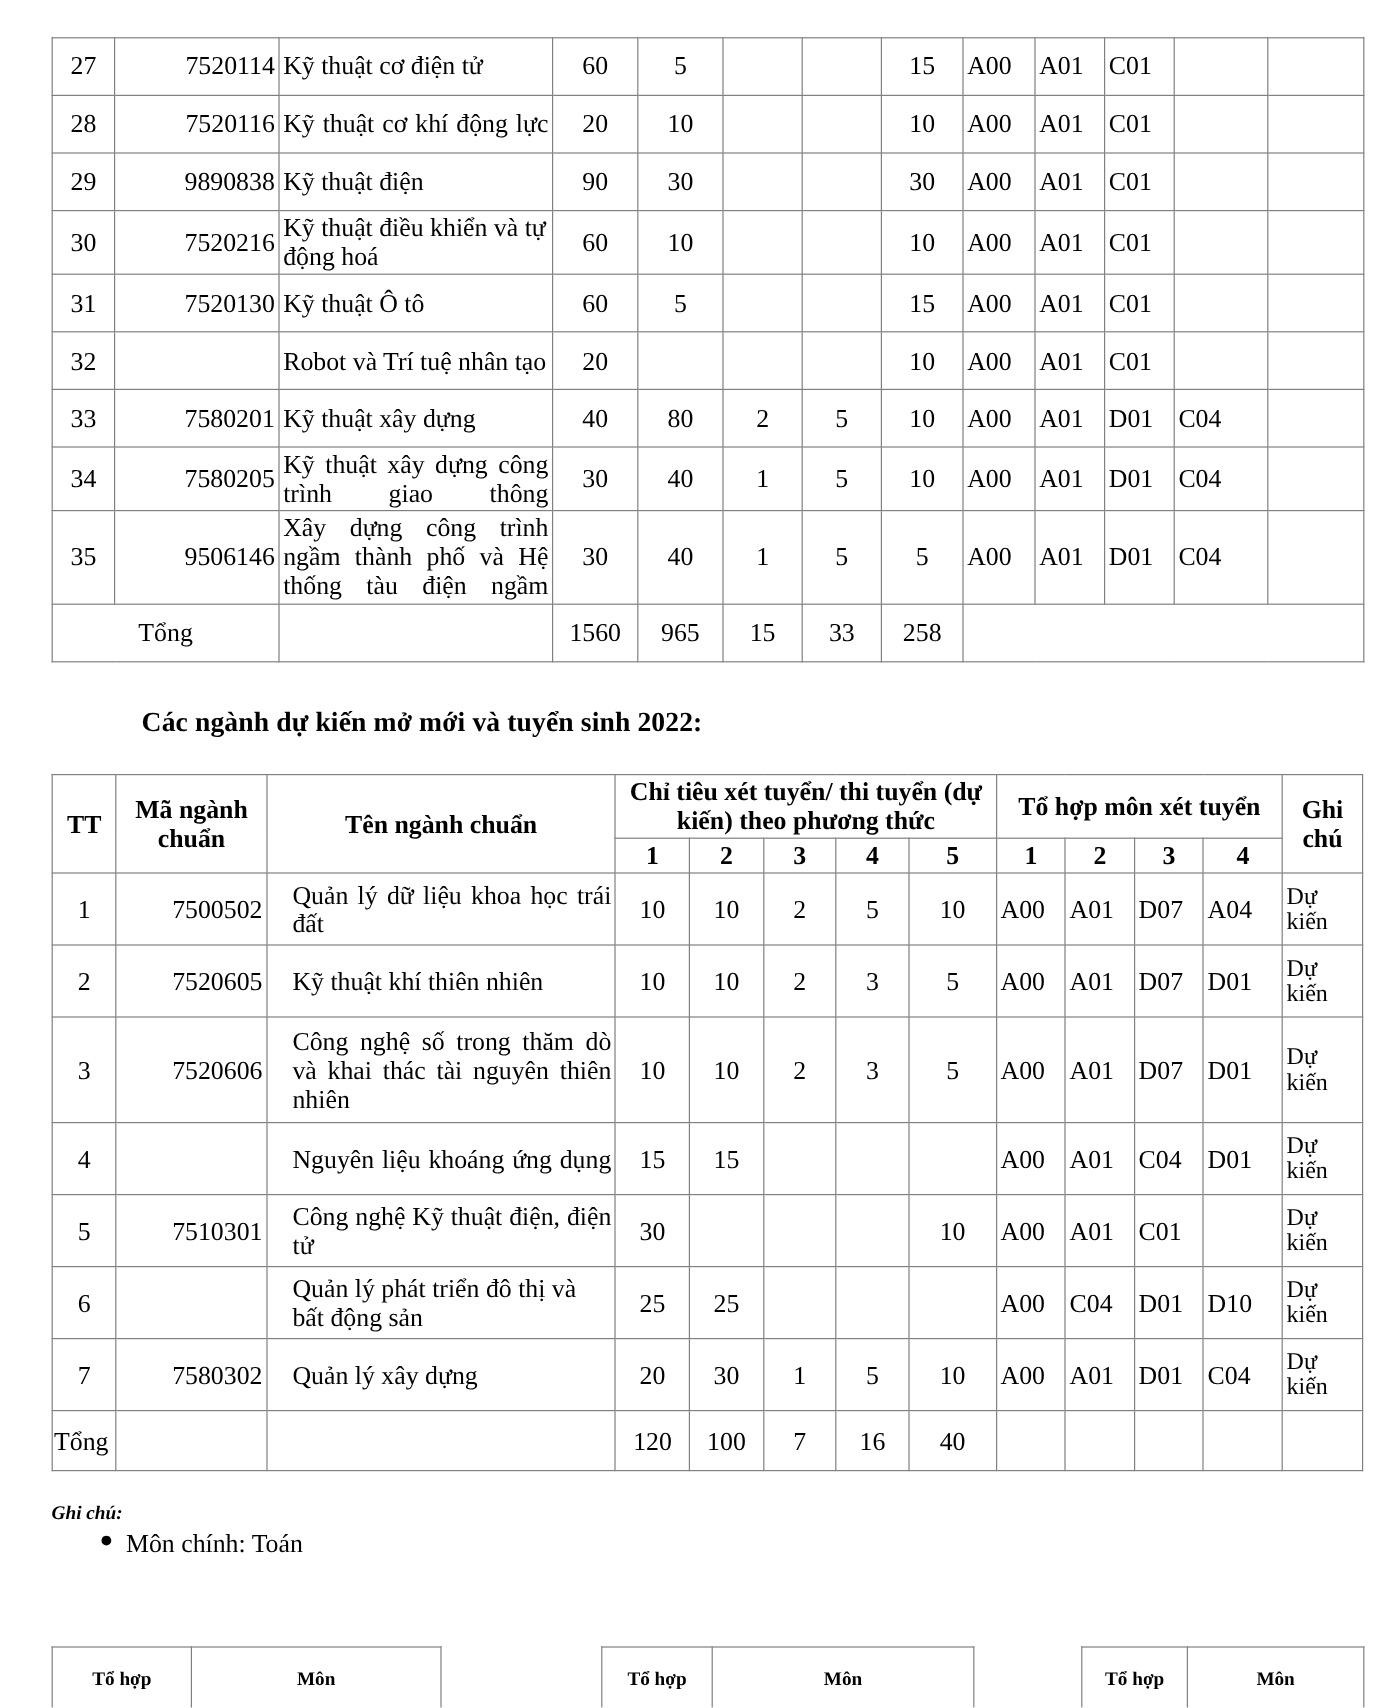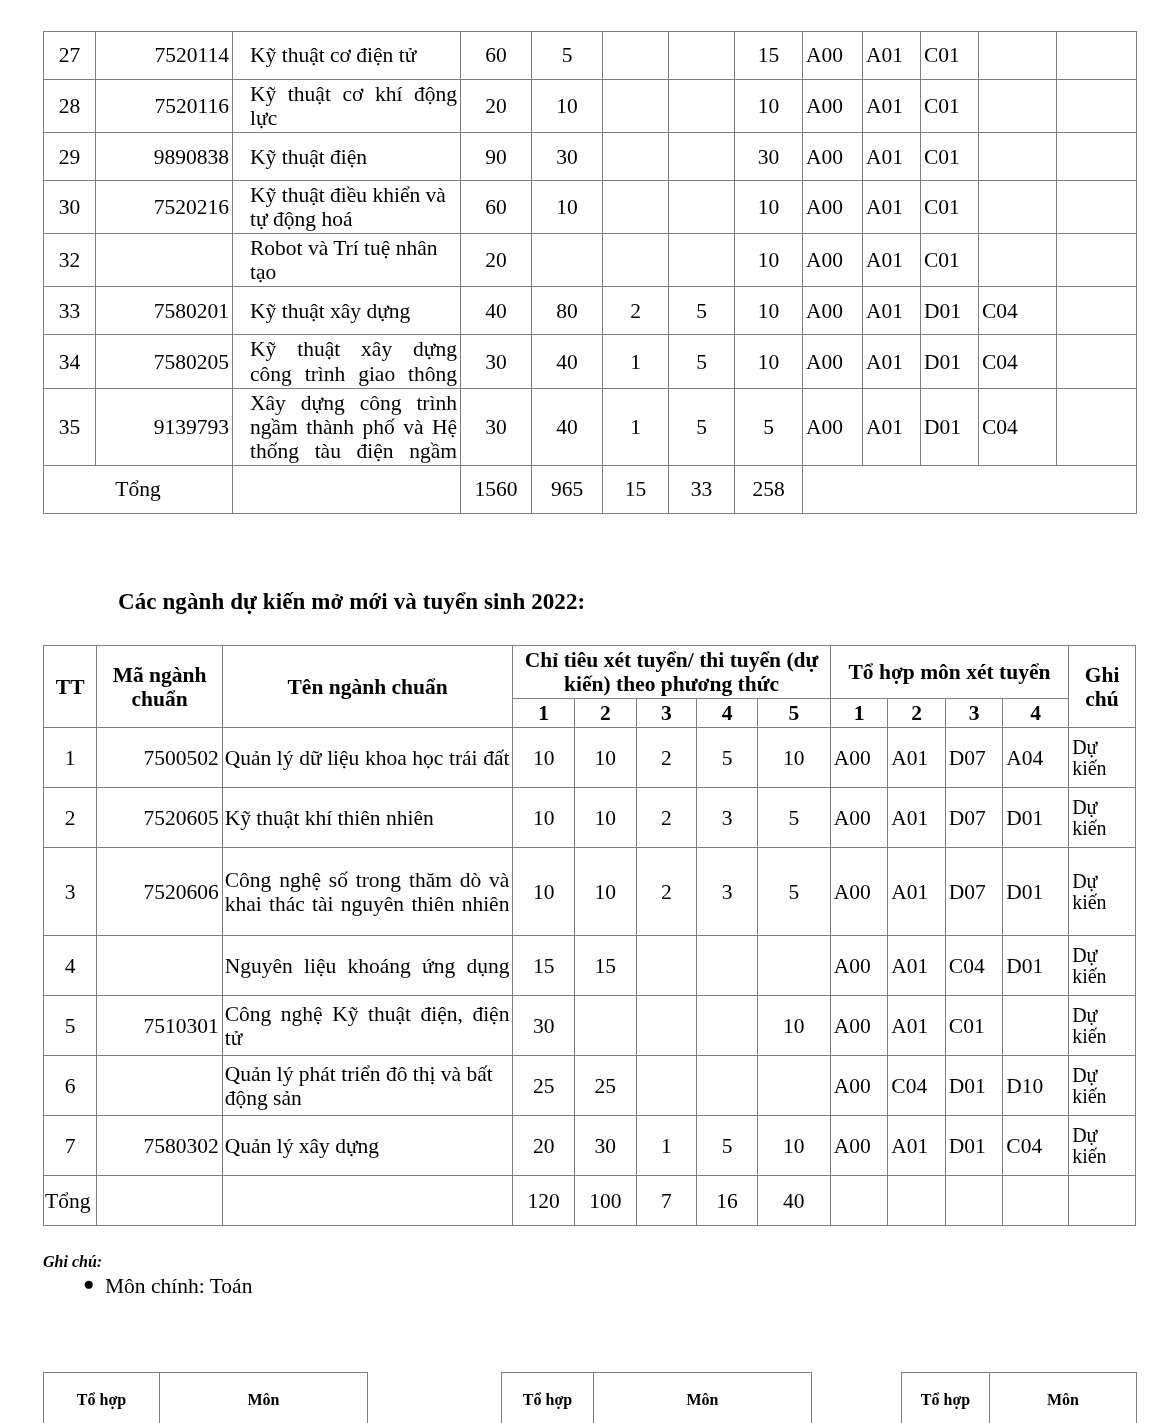--- a/index.html
+++ b/index.html
@@ -44,21 +44,21 @@
   .b   { font-weight: bold; }
 
   
   #table-nganh-hien-tai {
     position: absolute;
     left: 43px;
     top: 31px;
     width: 1093px;
   }
   #table-nganh-hien-tai td { height: 48px; }
-  #table-nganh-hien-tai td.name { padding-left: 17px; padding-right: 3px; }
+  #table-nganh-hien-tai td.name { padding-left: 3px; padding-right: 3px; }
 
   
   .section-heading {
     position: absolute;
     left: 118px;
     top: 589px;
     font-size: 23px;
     font-weight: bold;
     letter-spacing: 0.1px;
   }
@@ -68,21 +68,21 @@
     position: absolute;
     left: 43px;
     top: 645px;
     width: 1093px;
   }
   #table-nganh-moi th {
     font-weight: bold;
     text-align: center;
     vertical-align: middle;
   }
-  #table-nganh-moi td.name { padding-left: 2px; padding-right: 3px; }
+  #table-nganh-moi td.name { padding-left: 21px; padding-right: 3px; }
   .ghichu-cell {
     font-size: 20px;
     line-height: 1.02;
     text-align: left;
     padding-left: 3px !important;
   }
 
   
   .notes-label {
     position: absolute;
@@ -215,20 +215,35 @@
         <td class="c"></td>
         <td class="c"></td>
         <td class="c">10</td>
         <td class="l">A00</td>
         <td class="l">A01</td>
         <td class="l">C01</td>
         <td class="l"></td>
         <td class="l"></td>
       </tr>
       <tr>
+        <td class="c">31</td>
+        <td class="r">7520130</td>
+        <td class="l name">Kỹ thuật Ô tô</td>
+        <td class="c">60</td>
+        <td class="c">5</td>
+        <td class="c"></td>
+        <td class="c"></td>
+        <td class="c">15</td>
+        <td class="l">A00</td>
+        <td class="l">A01</td>
+        <td class="l">C01</td>
+        <td class="l"></td>
+        <td class="l"></td>
+      </tr>
+      <tr>
         <td class="c">32</td>
         <td class="r"></td>
         <td class="l name">Robot và Trí tuệ nhân tạo</td>
         <td class="c">20</td>
         <td class="c"></td>
         <td class="c"></td>
         <td class="c"></td>
         <td class="c">10</td>
         <td class="l">A00</td>
         <td class="l">A01</td>
@@ -261,21 +276,21 @@
         <td class="c">5</td>
         <td class="c">10</td>
         <td class="l">A00</td>
         <td class="l">A01</td>
         <td class="l">D01</td>
         <td class="l">C04</td>
         <td class="l"></td>
       </tr>
       <tr>
         <td class="c">35</td>
-        <td class="r">9139793</td>
+        <td class="r">9506146</td>
         <td class="j name">Xây dựng công trình ngầm thành phố và Hệ thống tàu điện ngầm</td>
         <td class="c">30</td>
         <td class="c">40</td>
         <td class="c">1</td>
         <td class="c">5</td>
         <td class="c">5</td>
         <td class="l">A00</td>
         <td class="l">A01</td>
         <td class="l">D01</td>
         <td class="l">C04</td>

